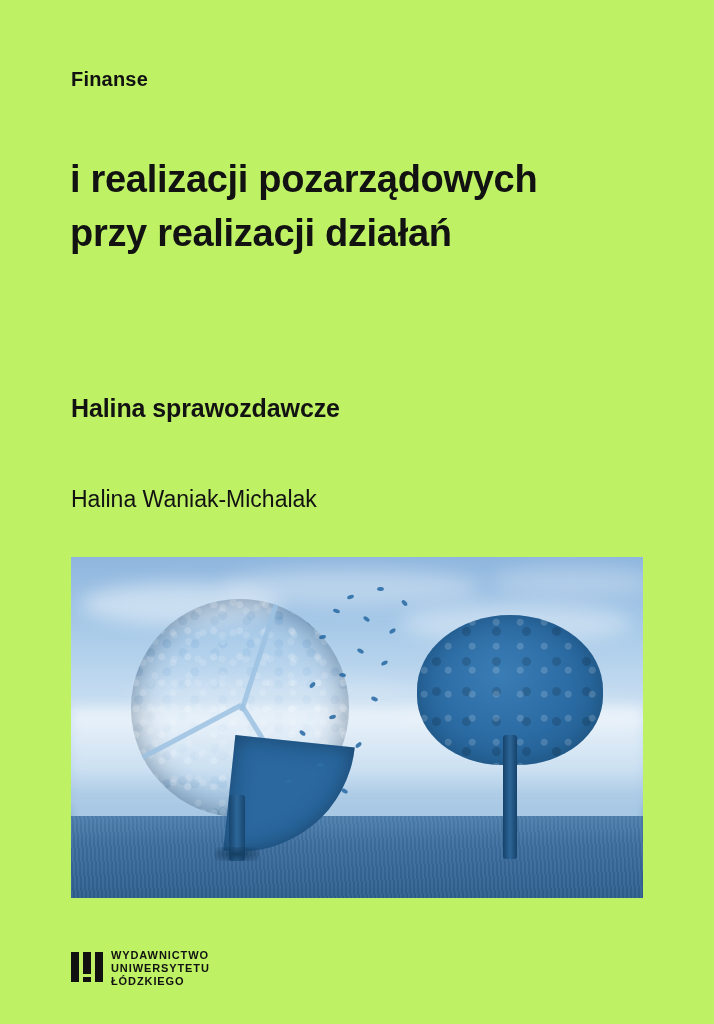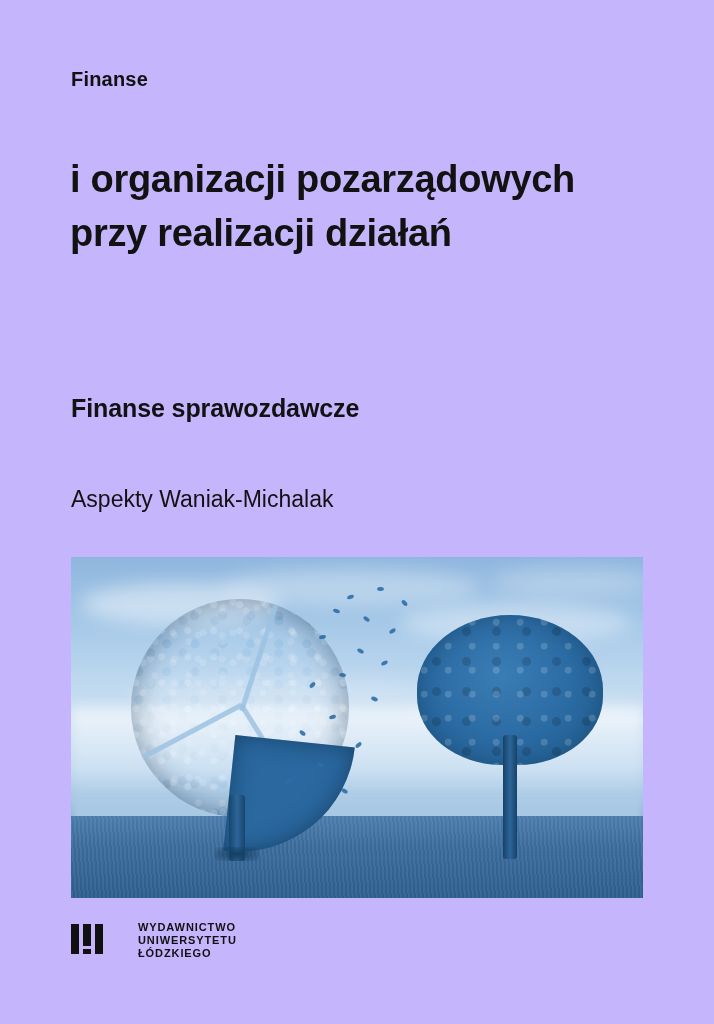--- a/index.html
+++ b/index.html
@@ -12,21 +12,21 @@
     height: 1024px;
     font-family: "Liberation Sans", sans-serif;
     color: #1a1a1a;
     overflow: hidden;
     position: relative;
   }
   .cover {
     width: 714px;
     height: 1024px;
     position: relative;
-    background: #c4b5fd;
+    background: #bef264;
     box-sizing: border-box;
   }
   .series {
     position: absolute;
     left: 71px;
     top: 68px;
     font-size: 20px;
     font-weight: bold;
     letter-spacing: 0.2px;
     color: #111111;
@@ -231,24 +231,24 @@
     width: 7px;
     height: 4px;
     background: #2e6ea6;
     border-radius: 60% 40% 60% 40%;
     opacity: .9;
   }
   
   .publisher {
     position: absolute;
     left: 71px;
-    top: 920px;
+    top: 948px;
     display: flex;
     align-items: center;
-    gap: 29px;
+    gap: 2px;
   }
   .logo-mark {
     width: 38px;
     height: 40px;
     position: relative;
   }
   .logo-mark .bar {
     position: absolute;
     background: #111111;
   }
@@ -266,27 +266,27 @@
   }
 </style>
 </head>
 <body>
 
 <div class="cover">
 
   <div class="series">Finanse</div>
 
   <div class="title-block">
-    <div class="title-line">i organizacji pozarządowych</div>
+    <div class="title-line">i realizacji pozarządowych</div>
     <div class="title-line">przy realizacji działań</div>
   </div>
 
-  <div class="subtitle">Finanse sprawozdawcze</div>
-
-  <div class="author">Aspekty Waniak-Michalak</div>
+  <div class="subtitle">Halina sprawozdawcze</div>
+
+  <div class="author">Halina Waniak-Michalak</div>
 
   <div class="cover-image">
     <div class="sky"></div>
     <div class="cloud c1"></div>
     <div class="cloud c2"></div>
     <div class="cloud c3"></div>
     <div class="cloud c4"></div>
     <div class="cloud c5"></div>
     <div class="cloud c6"></div>
     <div class="haze"></div>

